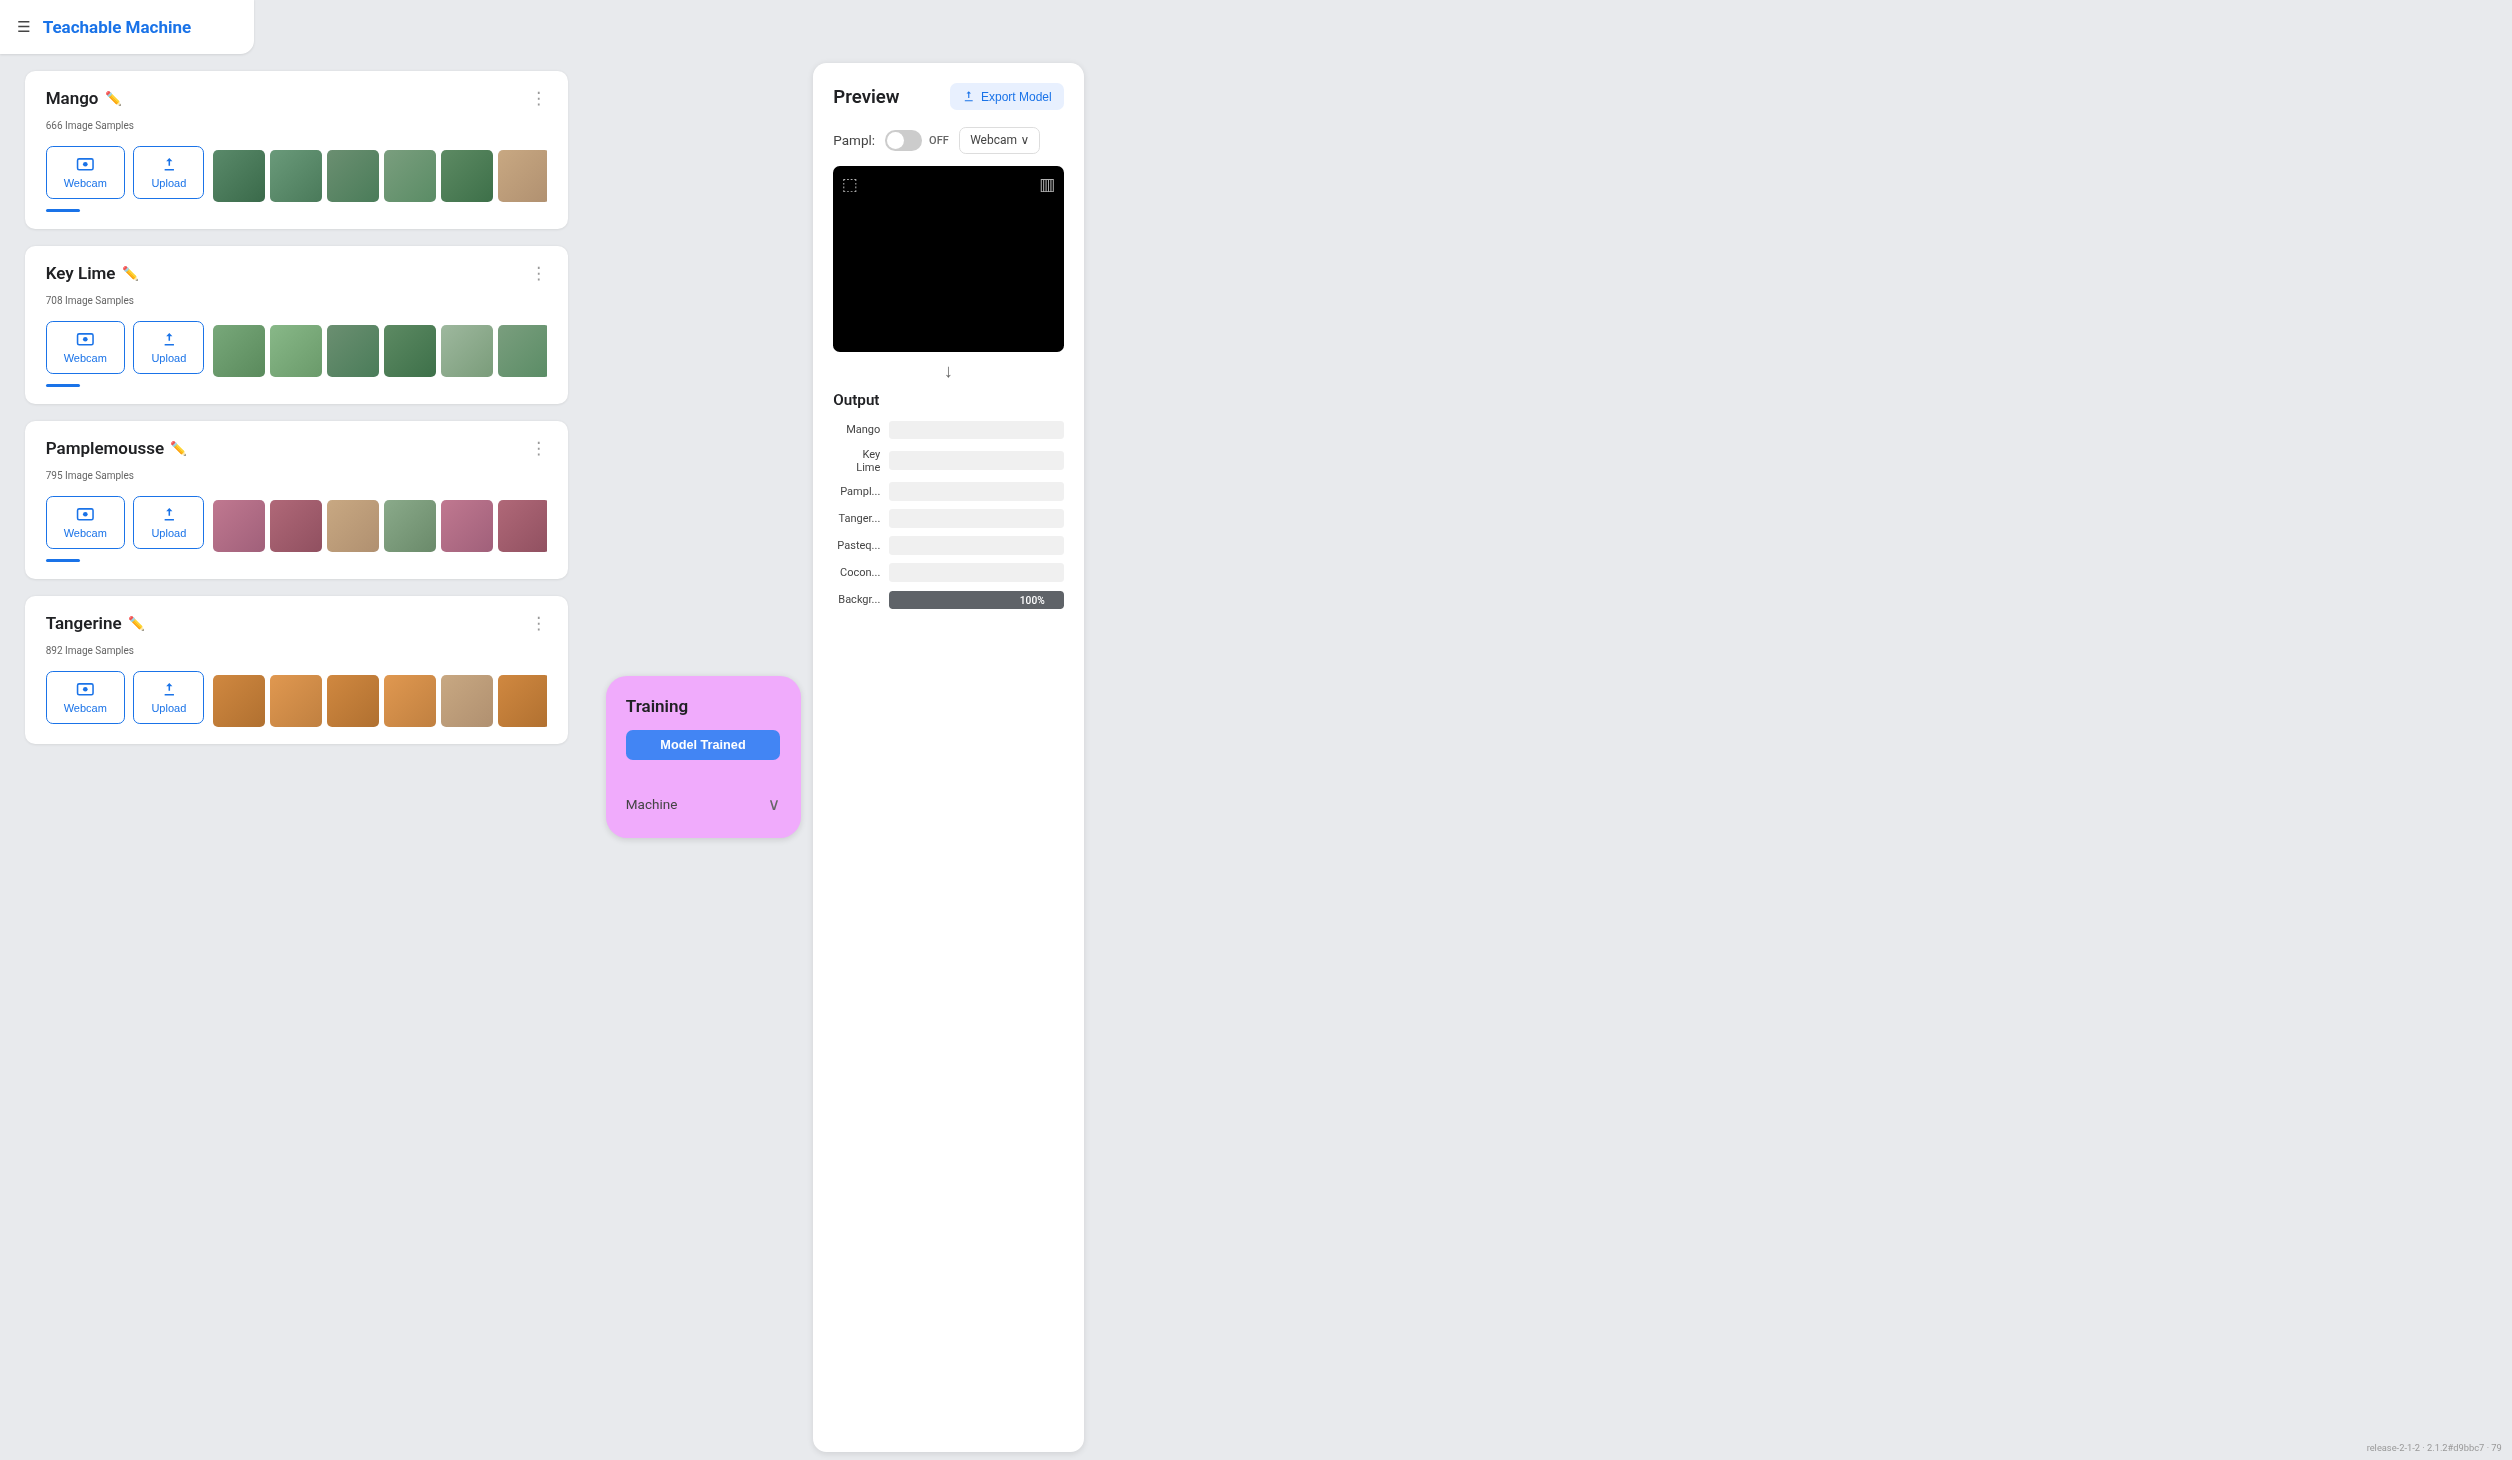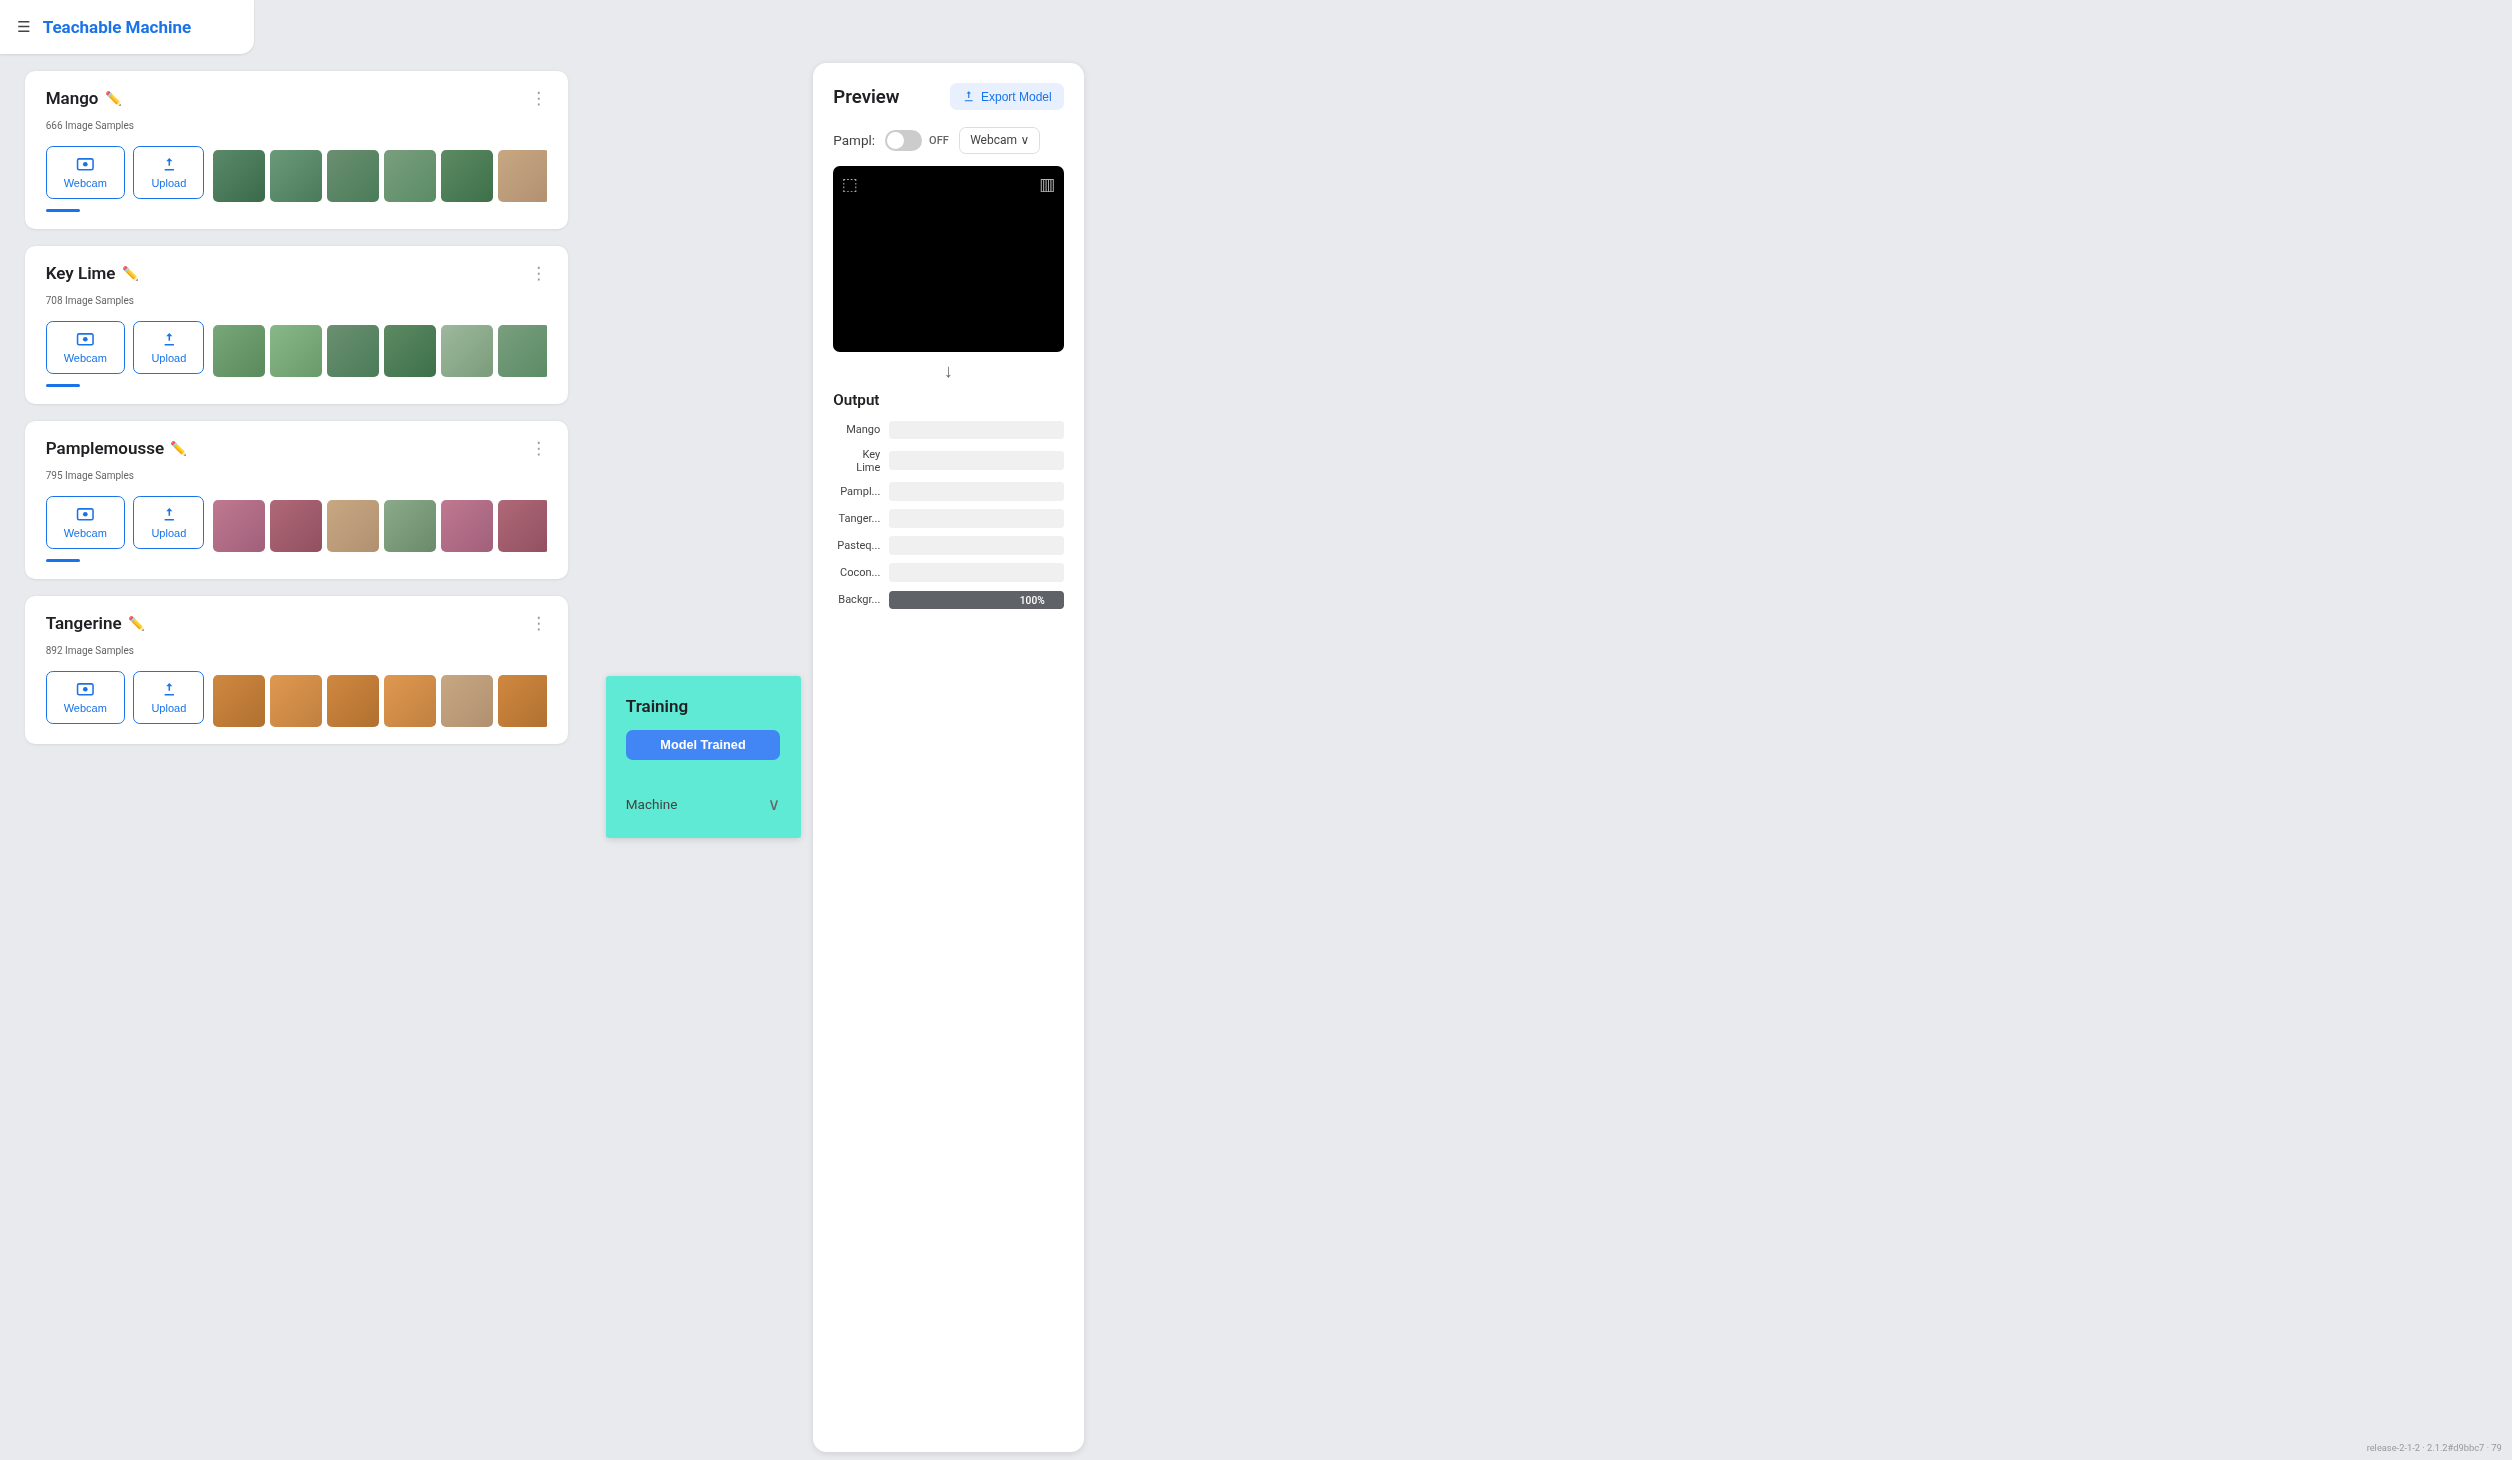--- a/index.html
+++ b/index.html
@@ -157,22 +157,22 @@
 
     
     .training-area {
       flex: 0 0 220px;
       display: flex;
       align-items: center;
       justify-content: center;
       position: relative;
     }
     .training-card {
-      background: #5eead4;
-      border-radius: 3px;
+      background: #f0abfc;
+      border-radius: 21px;
       padding: 20.3px;
       width: 195px;
       box-shadow: 0 1.7px 6.8px rgba(0,0,0,0.12);
     }
     .training-title {
       font-size: 17px;
       font-weight: 600;
       color: #202124;
       margin-bottom: 13.5px;
     }

